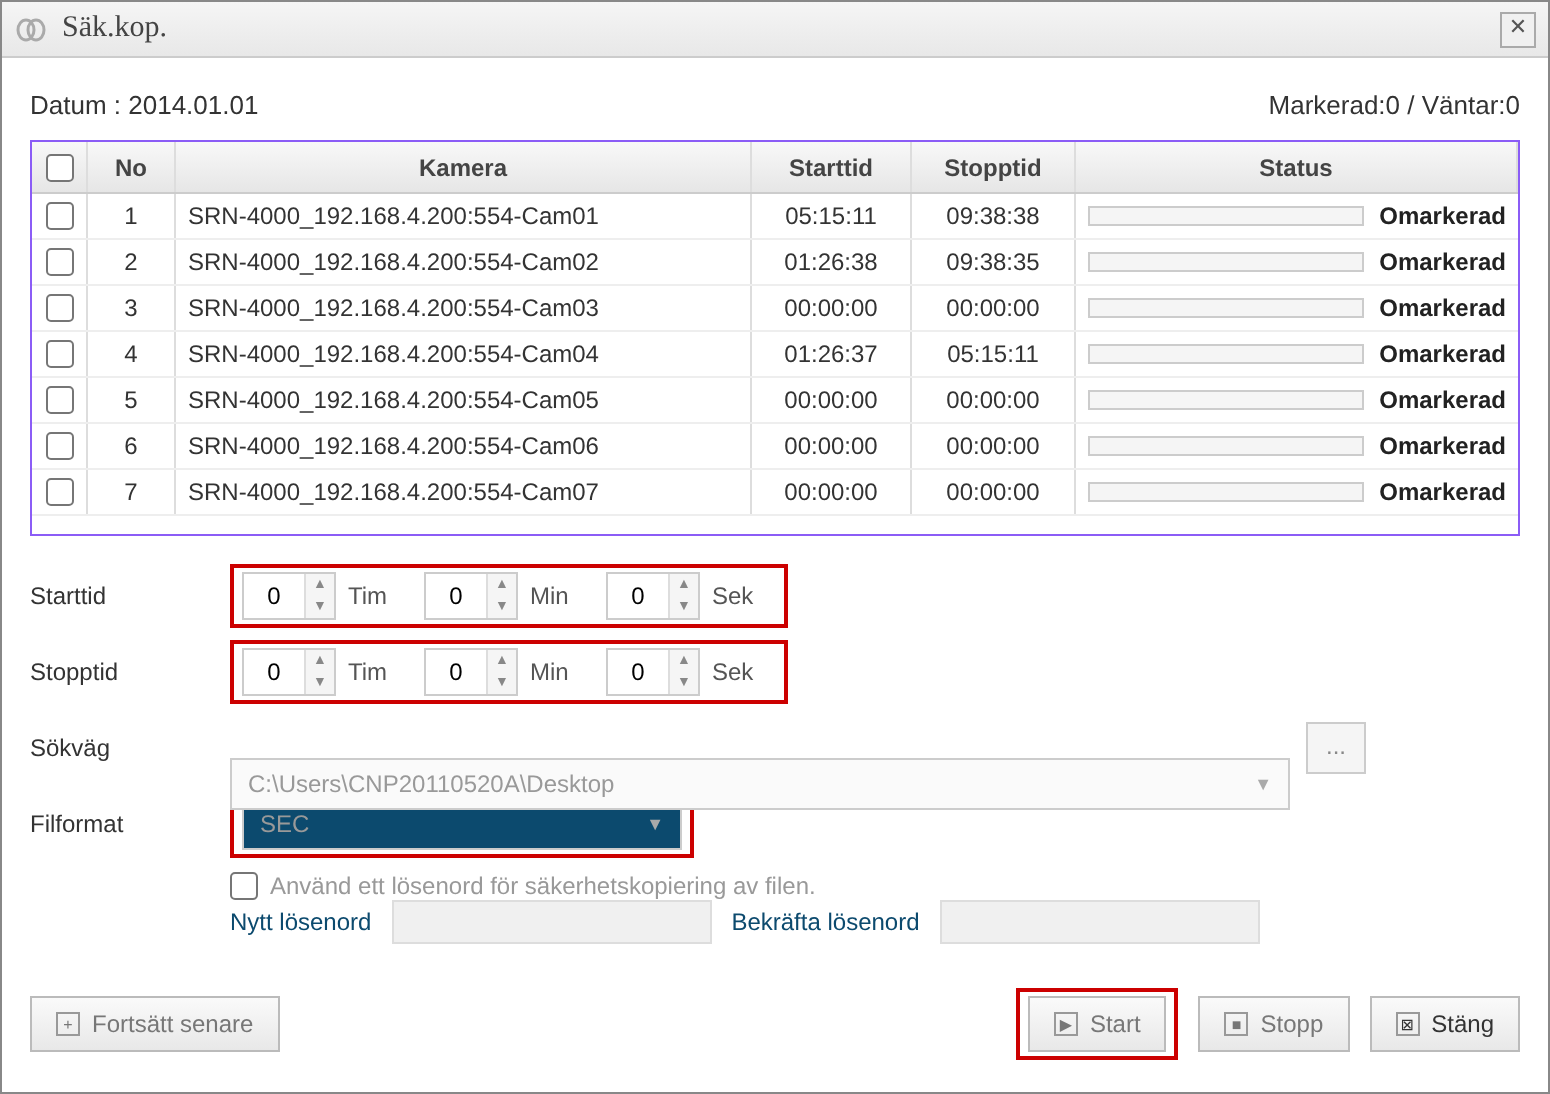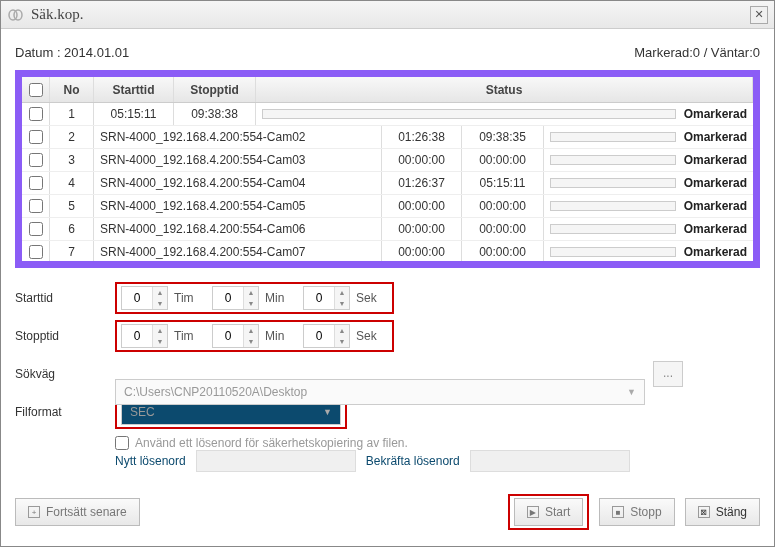--- a/index.html
+++ b/index.html
@@ -4,21 +4,21 @@
 <style>
 * { box-sizing: border-box; margin: 0; padding: 0; }
 body { font-family: Arial, sans-serif; font-size: 12px; color: #333; background: #fff; }
 .window { width: 775px; height: 547px; border: 1px solid #888; position: relative; background: #fff; }
 .titlebar { height: 28px; background: linear-gradient(#f5f5f5,#e8e8e8); border-bottom: 1px solid #ccc; display: flex; align-items: center; padding: 0 6px; }
 .title-icon { width: 18px; height: 18px; margin-right: 6px; display: flex; align-items: center; justify-content: center; color: #999; }
 .title-text { font-size: 15px; color: #444; flex: 1; font-family: Liberation Serif, serif; }
 .close-btn { width: 18px; height: 18px; border: 1px solid #aaa; background: #f0f0f0; font-size: 11px; line-height: 14px; text-align: center; cursor: pointer; color: #555; }
 .content { padding: 10px 14px 14px 14px; }
 .header-row { display: flex; justify-content: space-between; margin: 6px 0 10px 0; font-size: 13px; }
-.table-wrap { border: 7px solid #8b5cf6; height: 198px; overflow: hidden; position: relative; }
+.table-wrap { border: 1px solid #8b5cf6; height: 198px; overflow: hidden; position: relative; }
 .table-head { display: flex; background: linear-gradient(#f8f8f8,#e6e6e6); border-bottom: 1px solid #ccc; height: 26px; align-items: center; }
 .th, .td { padding: 0 6px; border-right: 1px solid #ddd; height: 100%; display: flex; align-items: center; overflow: hidden; white-space: nowrap; }
 .th { font-weight: bold; color: #444; justify-content: center; }
 .col-chk { width: 28px; justify-content: center; }
 .col-no { width: 44px; justify-content: center; }
 .col-cam { width: 288px; }
 .col-start { width: 80px; justify-content: center; }
 .col-stop { width: 82px; justify-content: center; }
 .col-status { flex: 1; justify-content: center; position: relative; }
 .table-body { overflow-y: auto; height: 172px; }
@@ -74,30 +74,32 @@
       <span>Datum : 2014.01.01</span>
       <span>Markerad:0 / Väntar:0</span>
     </div>
 
     <div class="table-wrap">
       <div class="table-head">
         <div class="th col-chk">
             <input type="checkbox" class="chk" style="">
           </div>
         <div class="th col-no">No</div>
+        <div class="th col-cam">Kamera</div>
         <div class="th col-start">Starttid</div>
         <div class="th col-stop">Stopptid</div>
         <div class="th col-status">Status</div>
       </div>
       <div class="table-body" id="table-body">
           <div class="tr">
             <div class="td col-chk">
               <input type="checkbox" class="chk" style="">
             </div>
             <div class="td col-no">1</div>
+            <div class="td col-cam">SRN-4000_192.168.4.200:554-Cam01</div>
             <div class="td col-start">05:15:11</div>
             <div class="td col-stop">09:38:38</div>
             <div class="status-cell">
               <div class="progress"></div>
               <span class="status-text">Omarkerad</span>
             </div>
           </div>
           <div class="tr">
             <div class="td col-chk">
               <input type="checkbox" class="chk" style="">

